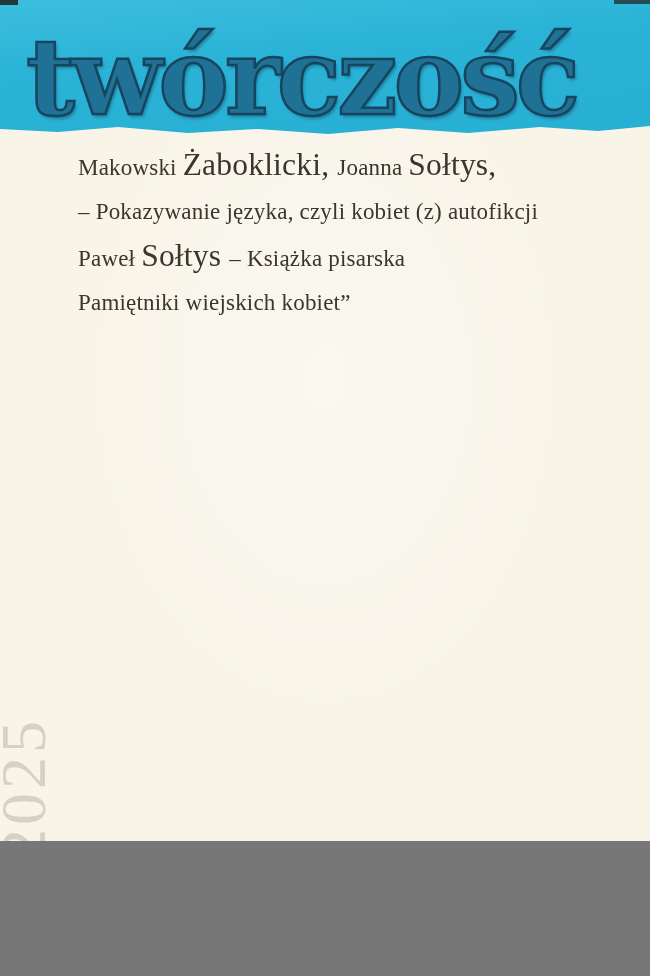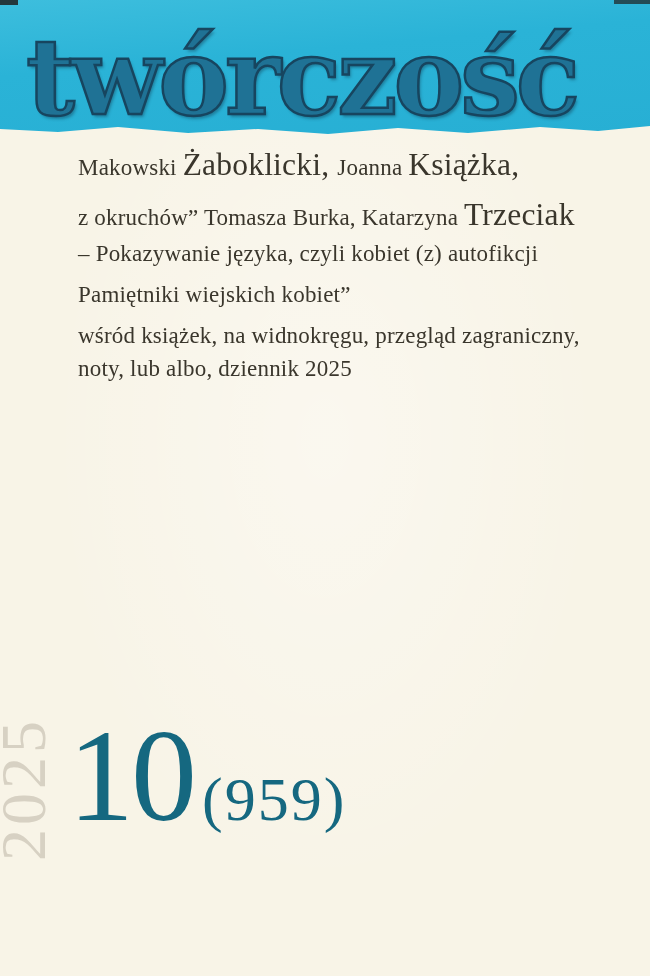--- a/index.html
+++ b/index.html
@@ -1,19 +1,19 @@
 <!DOCTYPE html>
 <html lang="pl"><head>
 <meta charset="utf-8">
 <title>Twórczość cover</title>
 <style>
   html,body{margin:0;padding:0;background:#777;}
   .cover{
     position:relative;
-    width:650px;height:976px;
+    width:650px;height:841px;
     overflow:hidden;
     background:
       radial-gradient(ellipse at 50% 45%, rgba(255,255,255,.35) 0%, rgba(255,255,255,0) 60%),
       #f8f4e7;
     font-family:"Liberation Serif", serif;
   }
   
   .band{
     position:absolute;left:0;top:0;width:650px;height:134px;
     background:linear-gradient(175deg,#3dbedd 0%, #2ab3d7 40%, #27afd4 100%);
@@ -68,34 +68,29 @@
 
   <div class="band">
     <h1 class="masthead-title">twórczość</h1>
   </div>
 
   <div class="edge-mark left"></div>
   <div class="edge-mark right"></div>
 
   <main class="toc" id="toc">
       <section class="toc-section sec-wiersze">
-        <div class="toc-line"><span class="seg-s">Makowski </span><span class="seg-l">Żaboklicki, </span><span class="seg-s">Joanna </span><span class="seg-l">Książka,</span></div>
+        <div class="toc-line"><span class="seg-s">Makowski </span><span class="seg-l">Żaboklicki, </span><span class="seg-s">Joanna </span><span class="seg-l">Sołtys,</span></div>
       </section>
       <section class="toc-section sec-szkice">
-        <div class="toc-line"><span class="seg-s">z okruchów” Tomasza Burka, Katarzyna </span><span class="seg-l">Trzeciak</span></div>
         <div class="toc-line plain"><span class="seg-s">– Pokazywanie języka, czyli kobiet (z) autofikcji</span></div>
+      </section>
+      <section class="toc-section sec-soltys">
+        <div class="toc-line"><span class="seg-s">Paweł </span><span class="seg-l">Sołtys </span><span class="seg-s">– Książka pisarska</span></div>
       </section>
       <section class="toc-section sec-ksiazka-miesiaca">
         <div class="toc-line plain"><span class="seg-s">Pamiętniki wiejskich kobiet”</span></div>
-      </section>
-      <section class="toc-section sec-rubryki">
-        <div class="toc-line plain"><span class="seg-s">wśród książek, na widnokręgu, przegląd zagraniczny,</span></div>
-        <div class="toc-line plain"><span class="seg-s">noty, lub albo, dziennik 2025</span></div>
       </section>
     </main>
 
   <div class="spine-year">2025</div>
 
-  <div class="issue">
-    <span class="issue-no">10</span><span class="issue-series">(959)</span>
-  </div>
 
 </div>
 
 </body></html>

